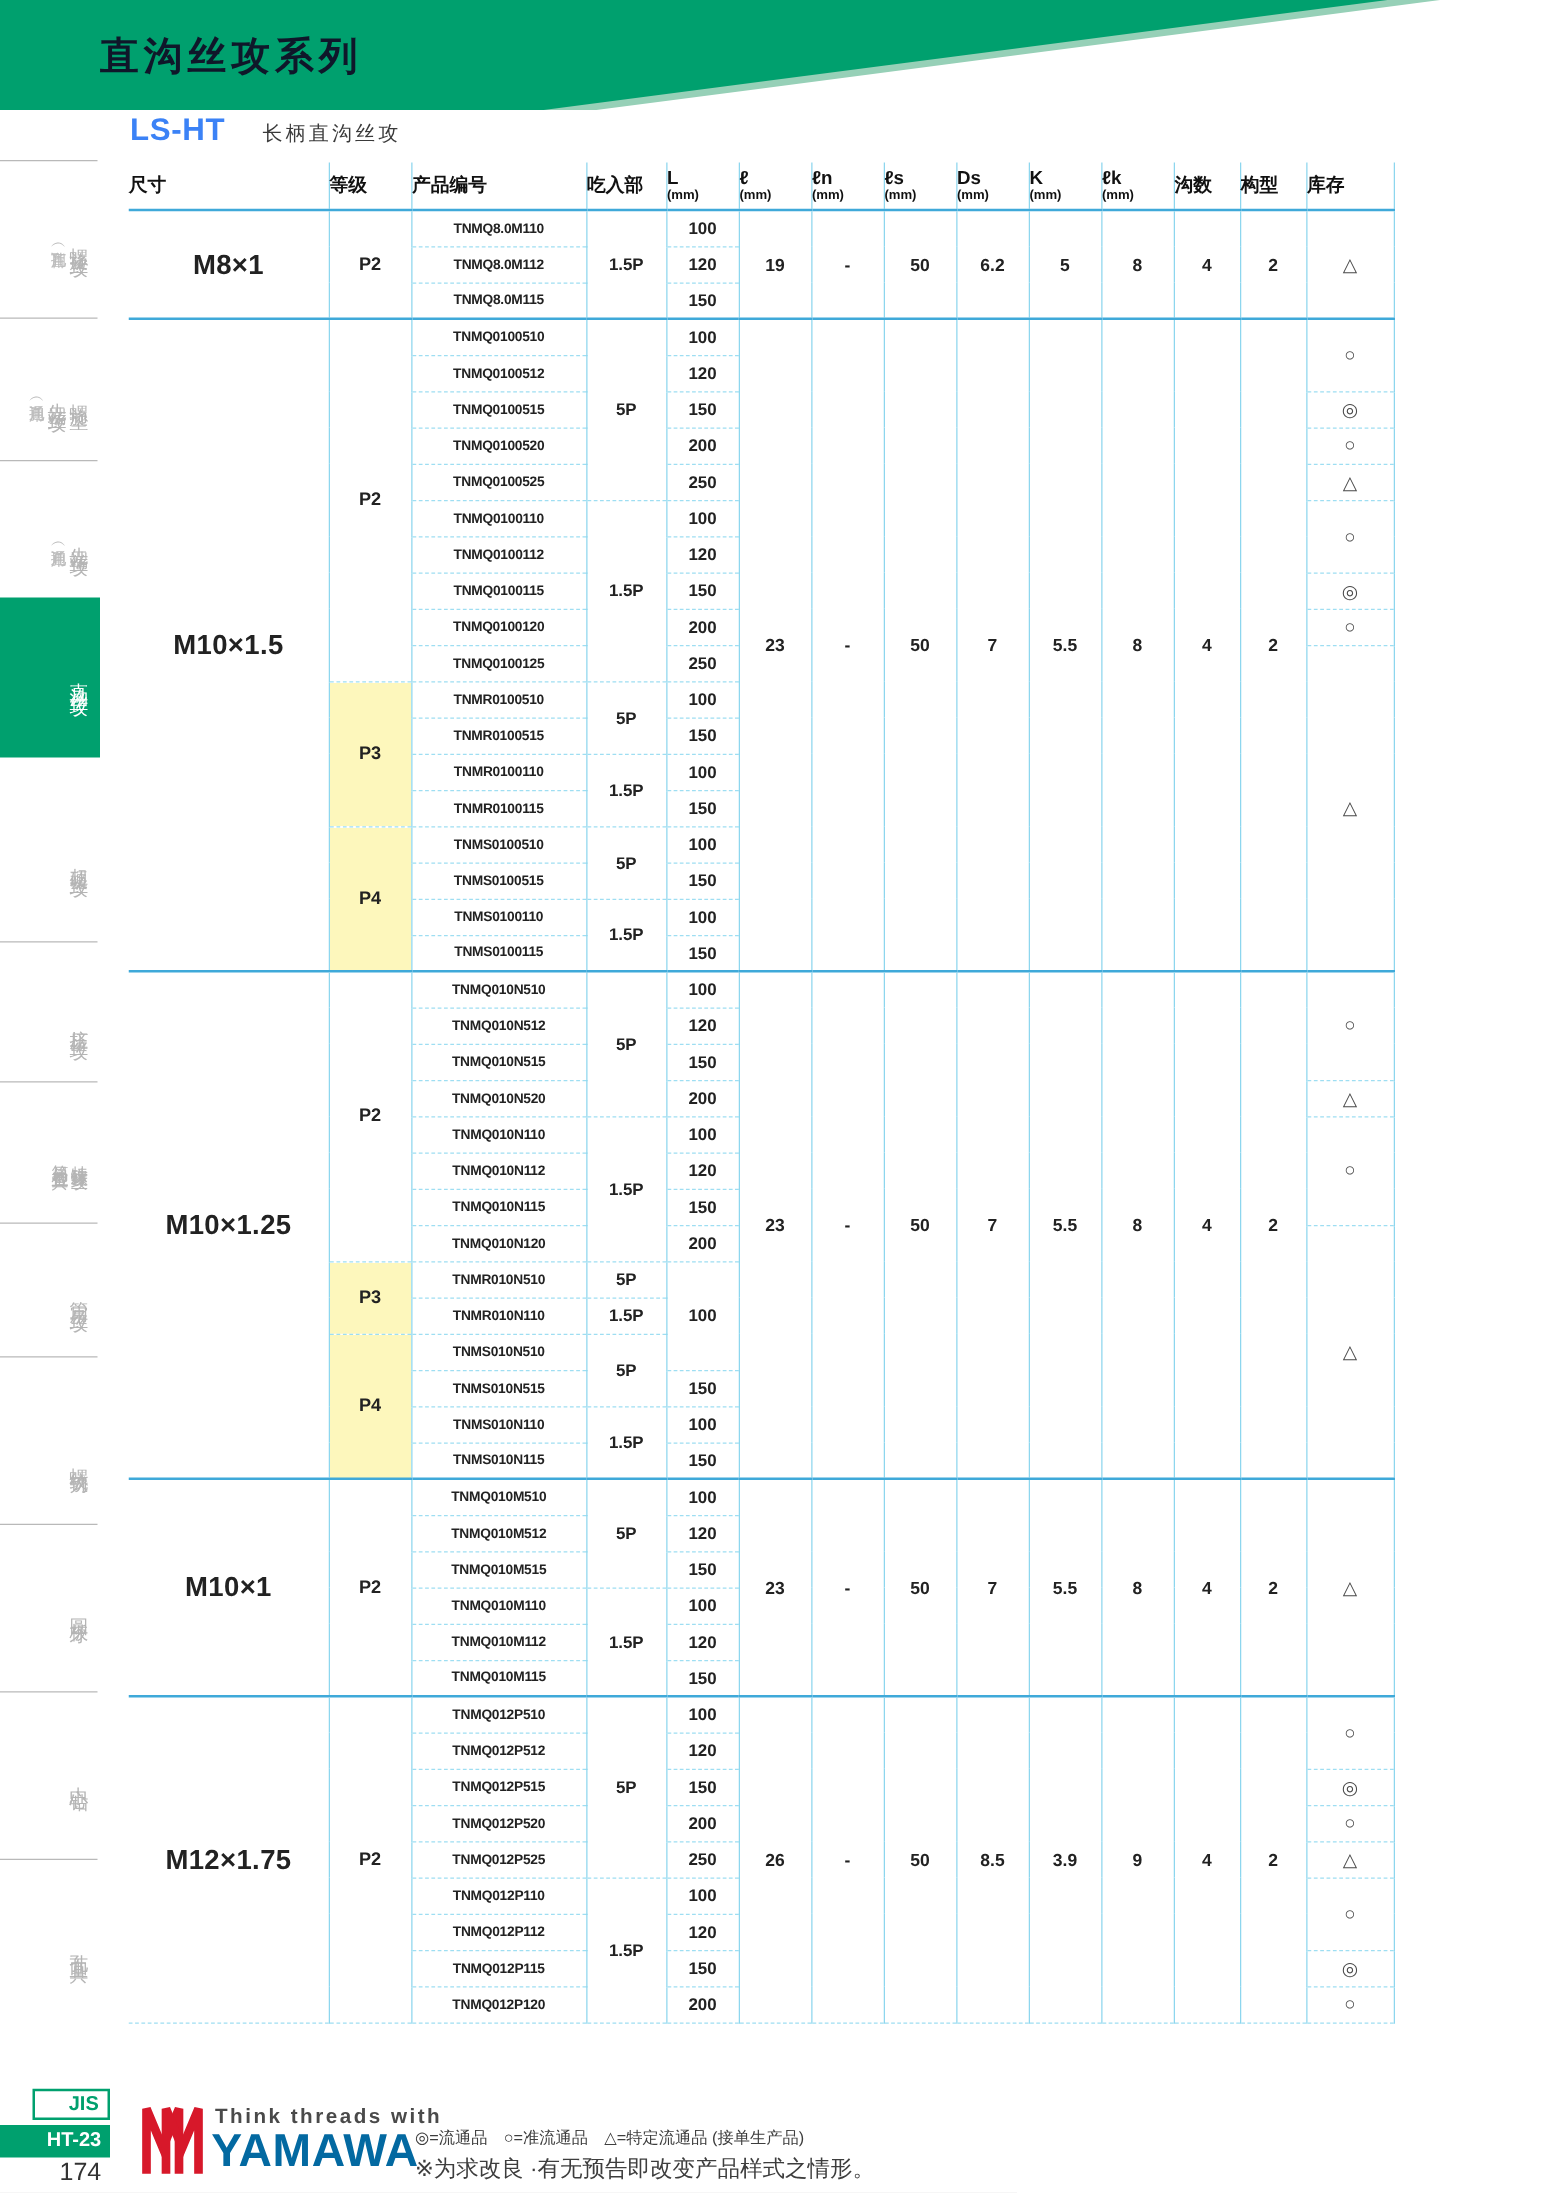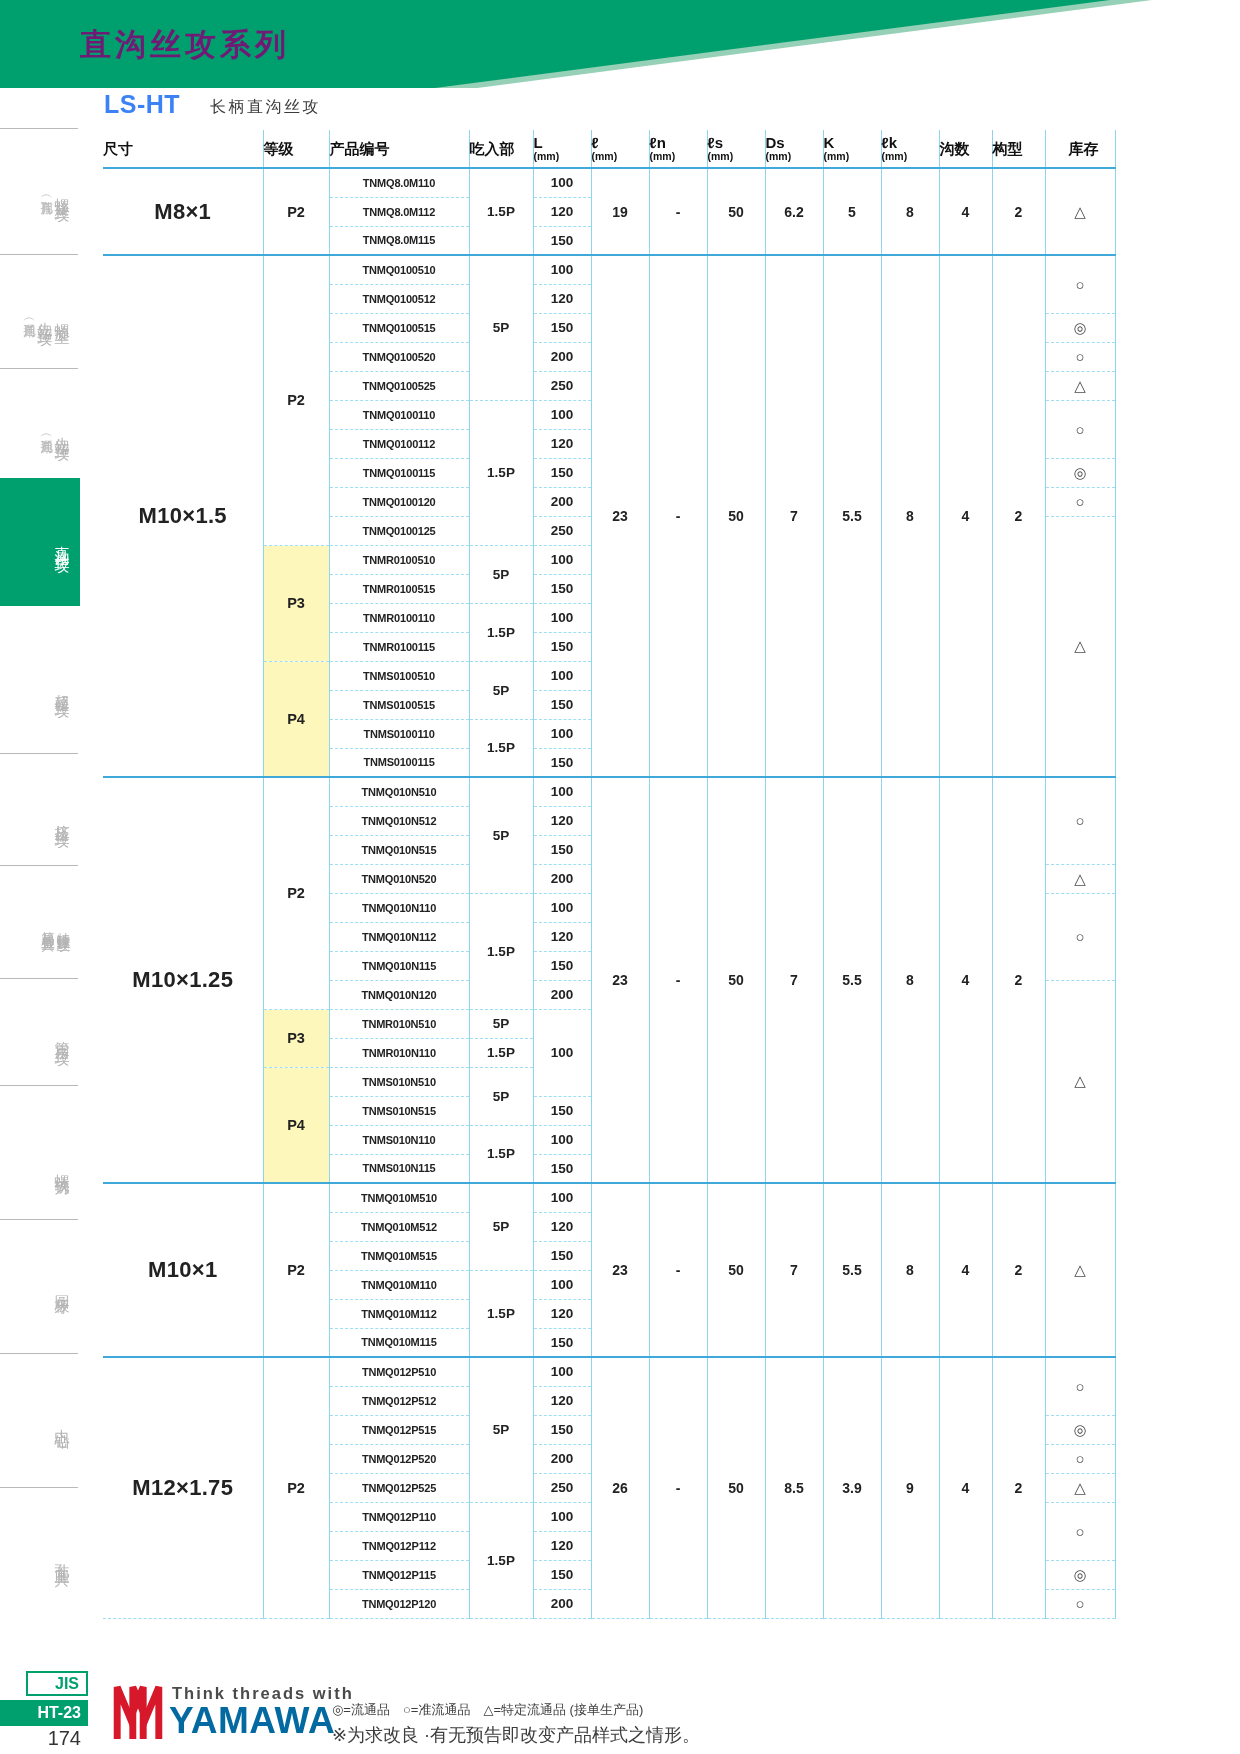--- a/index.html
+++ b/index.html
@@ -9,21 +9,21 @@
   }
   *{box-sizing:border-box;margin:0;padding:0;}
   body{background:#e8e8e8;font-family:"Liberation Sans","DejaVu Sans",sans-serif;}
   .page{position:relative;width:1240px;height:1754px;background:#fff;overflow:hidden;margin:0 auto;}
 
   
   .band-lt{position:absolute;top:0;left:0;width:1152px;height:88px;background:var(--green-lt);
     clip-path:polygon(0 0,1152px 0,477px 88px,0 88px);}
   .band{position:absolute;top:0;left:0;width:1110px;height:88px;background:var(--green);
     clip-path:polygon(0 0,1110px 0,435px 88px,0 88px);}
-  .band-title{position:absolute;top:24px;left:80px;color:#701a75;font-size:31px;font-weight:bold;letter-spacing:4px;}
+  .band-title{position:absolute;top:24px;left:80px;color:#0f172a;font-size:31px;font-weight:bold;letter-spacing:4px;}
 
   .model{position:absolute;top:90px;left:104px;font-size:25px;font-weight:bold;color:#3b82f6;letter-spacing:0.5px;}
   .model-desc{position:absolute;top:97px;left:210px;font-size:16px;color:#3a3a3a;letter-spacing:2.5px;font-weight:400;}
 
   
   .sidebar{position:absolute;left:0;top:0;width:80px;height:1754px;}
   .side-sep{position:absolute;left:0;width:78px;border-top:1.5px solid #b9b9b9;}
   .side-item{position:absolute;left:0;width:80px;display:flex;flex-direction:row-reverse;justify-content:flex-start;
     align-items:center;padding-right:9px;color:var(--side);}
   .side-item .vtext{writing-mode:vertical-rl;text-orientation:mixed;font-size:15px;letter-spacing:3px;line-height:1.15;}
@@ -32,21 +32,21 @@
   .side-item.active{background:var(--green);color:#fff;}
   .side-item.active .vtext{color:#fff;letter-spacing:4px;}
 
   
   .tblwrap{position:absolute;left:103px;top:130px;}
   table{border-collapse:collapse;table-layout:fixed;width:1012px;}
   thead tr{height:38px;}
   tbody tr{height:29px;}
   th{border-left:1px solid var(--line);border-bottom:2.5px solid var(--thick);vertical-align:middle;text-align:left;color:#111;}
   th.fc{border-left:none;}
-  th.lc{border-right:1px solid var(--line);padding-left:23px;}
+  th.lc{border-right:1px solid var(--line);}
   th .hl{font-size:15px;font-weight:bold;line-height:1.05;}
   th .hu{font-size:10.5px;font-weight:bold;line-height:1;}
   td{border-left:1px solid var(--line);border-bottom:1px dashed var(--dash);
      text-align:center;vertical-align:middle;font-weight:bold;font-size:13.5px;color:var(--ink);overflow:hidden;}
   td.fc{border-left:none;}
   td.be{border-bottom:2.5px solid var(--thick);}
   td.bde{border-bottom:1.5px dashed var(--dash);}
   td.sz{font-size:22px;letter-spacing:0.3px;}
   td.gr{font-size:14.5px;}
   td.yw{background:var(--yw);}

